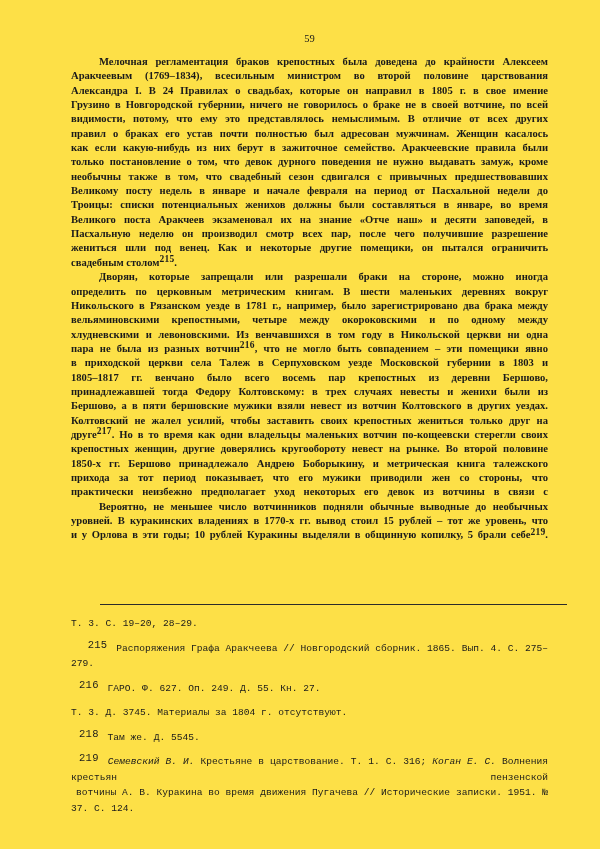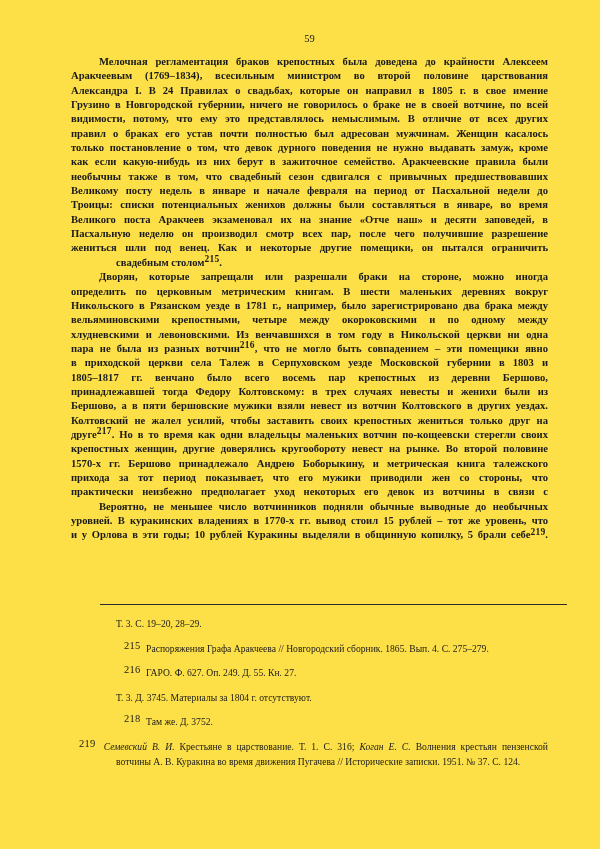--- a/index.html
+++ b/index.html
@@ -23,42 +23,42 @@
     font-size: 10.5px;
   }
   .bodytext {
     position: absolute;
     top: 55px; left: 71px; width: 477px;
     font-size: 10.6px;
     line-height: 14.35px;
     font-weight: bold;
   }
   .line { text-align: justify; text-align-last: justify; }
-  .line.nj { text-align: right; text-align-last: left; margin-left: 45px; }
+  .line.nj { text-align: right; text-align-last: left; }
   .line.ind { text-indent: 28px; }
   .sup {
     font-size: 9.5px;
     position: relative; top: -3.5px;
     line-height: 0;
     letter-spacing: 0.2px;
   }
   .ital { font-style: italic; }
   .sep {
     position: absolute;
     top: 604px; left: 100px;
     width: 467px; height: 1px;
     background: #2b2b2b;
   }
   .footnotes {
     position: absolute;
     top: 616px; left: 71px; width: 477px;
     font-size: 9.6px;
     line-height: 15.5px;
   }
-  .fn { margin-bottom: 9px; }
+  .fn { margin-bottom: 9px; font-family: Liberation Mono, monospace; }
   .fn .line.first { text-indent: 8px; }
   .fnmark {
     font-size: 10.5px;
     position: relative; top: -3px;
     line-height: 0;
     margin-right: 3px;
     letter-spacing: 0.3px;
   }
 </style>
 </head>
@@ -67,22 +67,22 @@
 <div class="page">
   <div class="pagenum">59</div>
   <div class="bodytext">
       <div>
         <div class="line ind"><span>Мелочная регламентация браков крепостных была доведена до крайности Алексеем</span></div>
         <div class="line"><span>Аракчеевым (1769–1834), всесильным министром во второй половине царствования</span></div>
         <div class="line"><span>Александра I. В 24 Правилах о свадьбах, которые он направил в 1805 г. в свое имение</span></div>
         <div class="line"><span>Грузино в Новгородской губернии, ничего не говорилось о браке не в своей вотчине, по всей</span></div>
         <div class="line"><span>видимости, потому, что ему это представлялось немыслимым. В отличие от всех других</span></div>
         <div class="line"><span>правил о браках его устав почти полностью был адресован мужчинам. Женщин касалось</span></div>
+        <div class="line"><span>как если какую-нибудь из них берут в зажиточное семейство. Аракчеевские правила были</span></div>
         <div class="line"><span>только постановление о том, что девок дурного поведения не нужно выдавать замуж, кроме</span></div>
-        <div class="line"><span>как если какую-нибудь из них берут в зажиточное семейство. Аракчеевские правила были</span></div>
         <div class="line"><span>необычны также в том, что свадебный сезон сдвигался с привычных предшествовавших</span></div>
         <div class="line"><span>Великому посту недель в январе и начале февраля на период от Пасхальной недели до</span></div>
         <div class="line"><span>Троицы: списки потенциальных женихов должны были составляться в январе, во время</span></div>
         <div class="line"><span>Великого поста Аракчеев экзаменовал их на знание «Отче наш» и десяти заповедей, в</span></div>
         <div class="line"><span>Пасхальную неделю он производил смотр всех пар, после чего получившие разрешение</span></div>
         <div class="line"><span>жениться шли под венец. Как и некоторые другие помещики, он пытался ограничить</span></div>
         <div class="line nj"><span>свадебным столом</span><span class="sup">215</span><span>.</span></div>
       </div>
       <div>
         <div class="line ind"><span>Дворян, которые запрещали или разрешали браки на стороне, можно иногда</span></div>
@@ -91,21 +91,21 @@
         <div class="line"><span>вельяминовскими крепостными, четыре между окороковскими и по одному между</span></div>
         <div class="line"><span>хлудневскими и левоновскими. Из венчавшихся в том году в Никольской церкви ни одна</span></div>
         <div class="line"><span>пара не была из разных вотчин</span><span class="sup">216</span><span>, что не могло быть совпадением – эти помещики явно</span></div>
         <div class="line"><span>в приходской церкви села Талеж в Серпуховском уезде Московской губернии в 1803 и</span></div>
         <div class="line"><span>1805–1817 гг. венчано было всего восемь пар крепостных из деревни Бершово,</span></div>
         <div class="line"><span>принадлежавшей тогда Федору Колтовскому: в трех случаях невесты и женихи были из</span></div>
         <div class="line"><span>Бершово, а в пяти бершовские мужики взяли невест из вотчин Колтовского в других уездах.</span></div>
         <div class="line"><span>Колтовский не жалел усилий, чтобы заставить своих крепостных жениться только друг на</span></div>
         <div class="line"><span>друге</span><span class="sup">217</span><span>. Но в то время как одни владельцы маленьких вотчин по-кощеевски стерегли своих</span></div>
         <div class="line"><span>крепостных женщин, другие доверялись кругообороту невест на рынке. Во второй половине</span></div>
-        <div class="line"><span>1570-х гг. Бершово принадлежало Андрею Боборыкину, и метрическая книга талежского</span></div>
+        <div class="line"><span>1850-х гг. Бершово принадлежало Андрею Боборыкину, и метрическая книга талежского</span></div>
         <div class="line"><span>прихода за тот период показывает, что его мужики приводили жен со стороны, что</span></div>
         <div class="line"><span>практически неизбежно предполагает уход некоторых его девок из вотчины в связи с</span></div>
       </div>
       <div>
         <div class="line ind"><span>Вероятно, не меньшее число вотчинников подняли обычные выводные до необычных</span></div>
         <div class="line"><span>уровней. В куракинских владениях в 1770-х гг. вывод стоил 15 рублей – тот же уровень, что</span></div>
         <div class="line"><span>и у Орлова в эти годы; 10 рублей Куракины выделяли в общинную копилку, 5 брали себе</span><span class="sup">219</span><span>.</span></div>
       </div>
     </div>
   <div class="sep"></div>
@@ -116,20 +116,20 @@
       <div class="fn">
         <div class="line nj first"><span class="fnmark">215</span> <span>Распоряжения Графа Аракчеева // Новгородский сборник. 1865. Вып. 4. С. 275–279.</span></div>
       </div>
       <div class="fn">
         <div class="line nj first"><span class="fnmark">216</span> <span>ГАРО. Ф. 627. Оп. 249. Д. 55. Кн. 27.</span></div>
       </div>
       <div class="fn">
         <div class="line nj"><span>Т. 3. Д. 3745. Материалы за 1804 г. отсутствуют.</span></div>
       </div>
       <div class="fn">
-        <div class="line nj first"><span class="fnmark">218</span> <span>Там же. Д. 3752.</span></div>
+        <div class="line nj first"><span class="fnmark">218</span> <span>Там же. Д. 5545.</span></div>
       </div>
       <div class="fn">
         <div class="line first"><span class="fnmark">219</span> <span class="ital">Семевский В. И.</span><span> Крестьяне в царствование. Т. 1. С. 316; </span><span class="ital">Коган Е. С.</span><span> Волнения крестьян пензенской</span></div>
         <div class="line nj"><span>вотчины А. В. Куракина во время движения Пугачева // Исторические записки. 1951. № 37. С. 124.</span></div>
       </div>
     </div>
 </div>
 
 </body></html>

